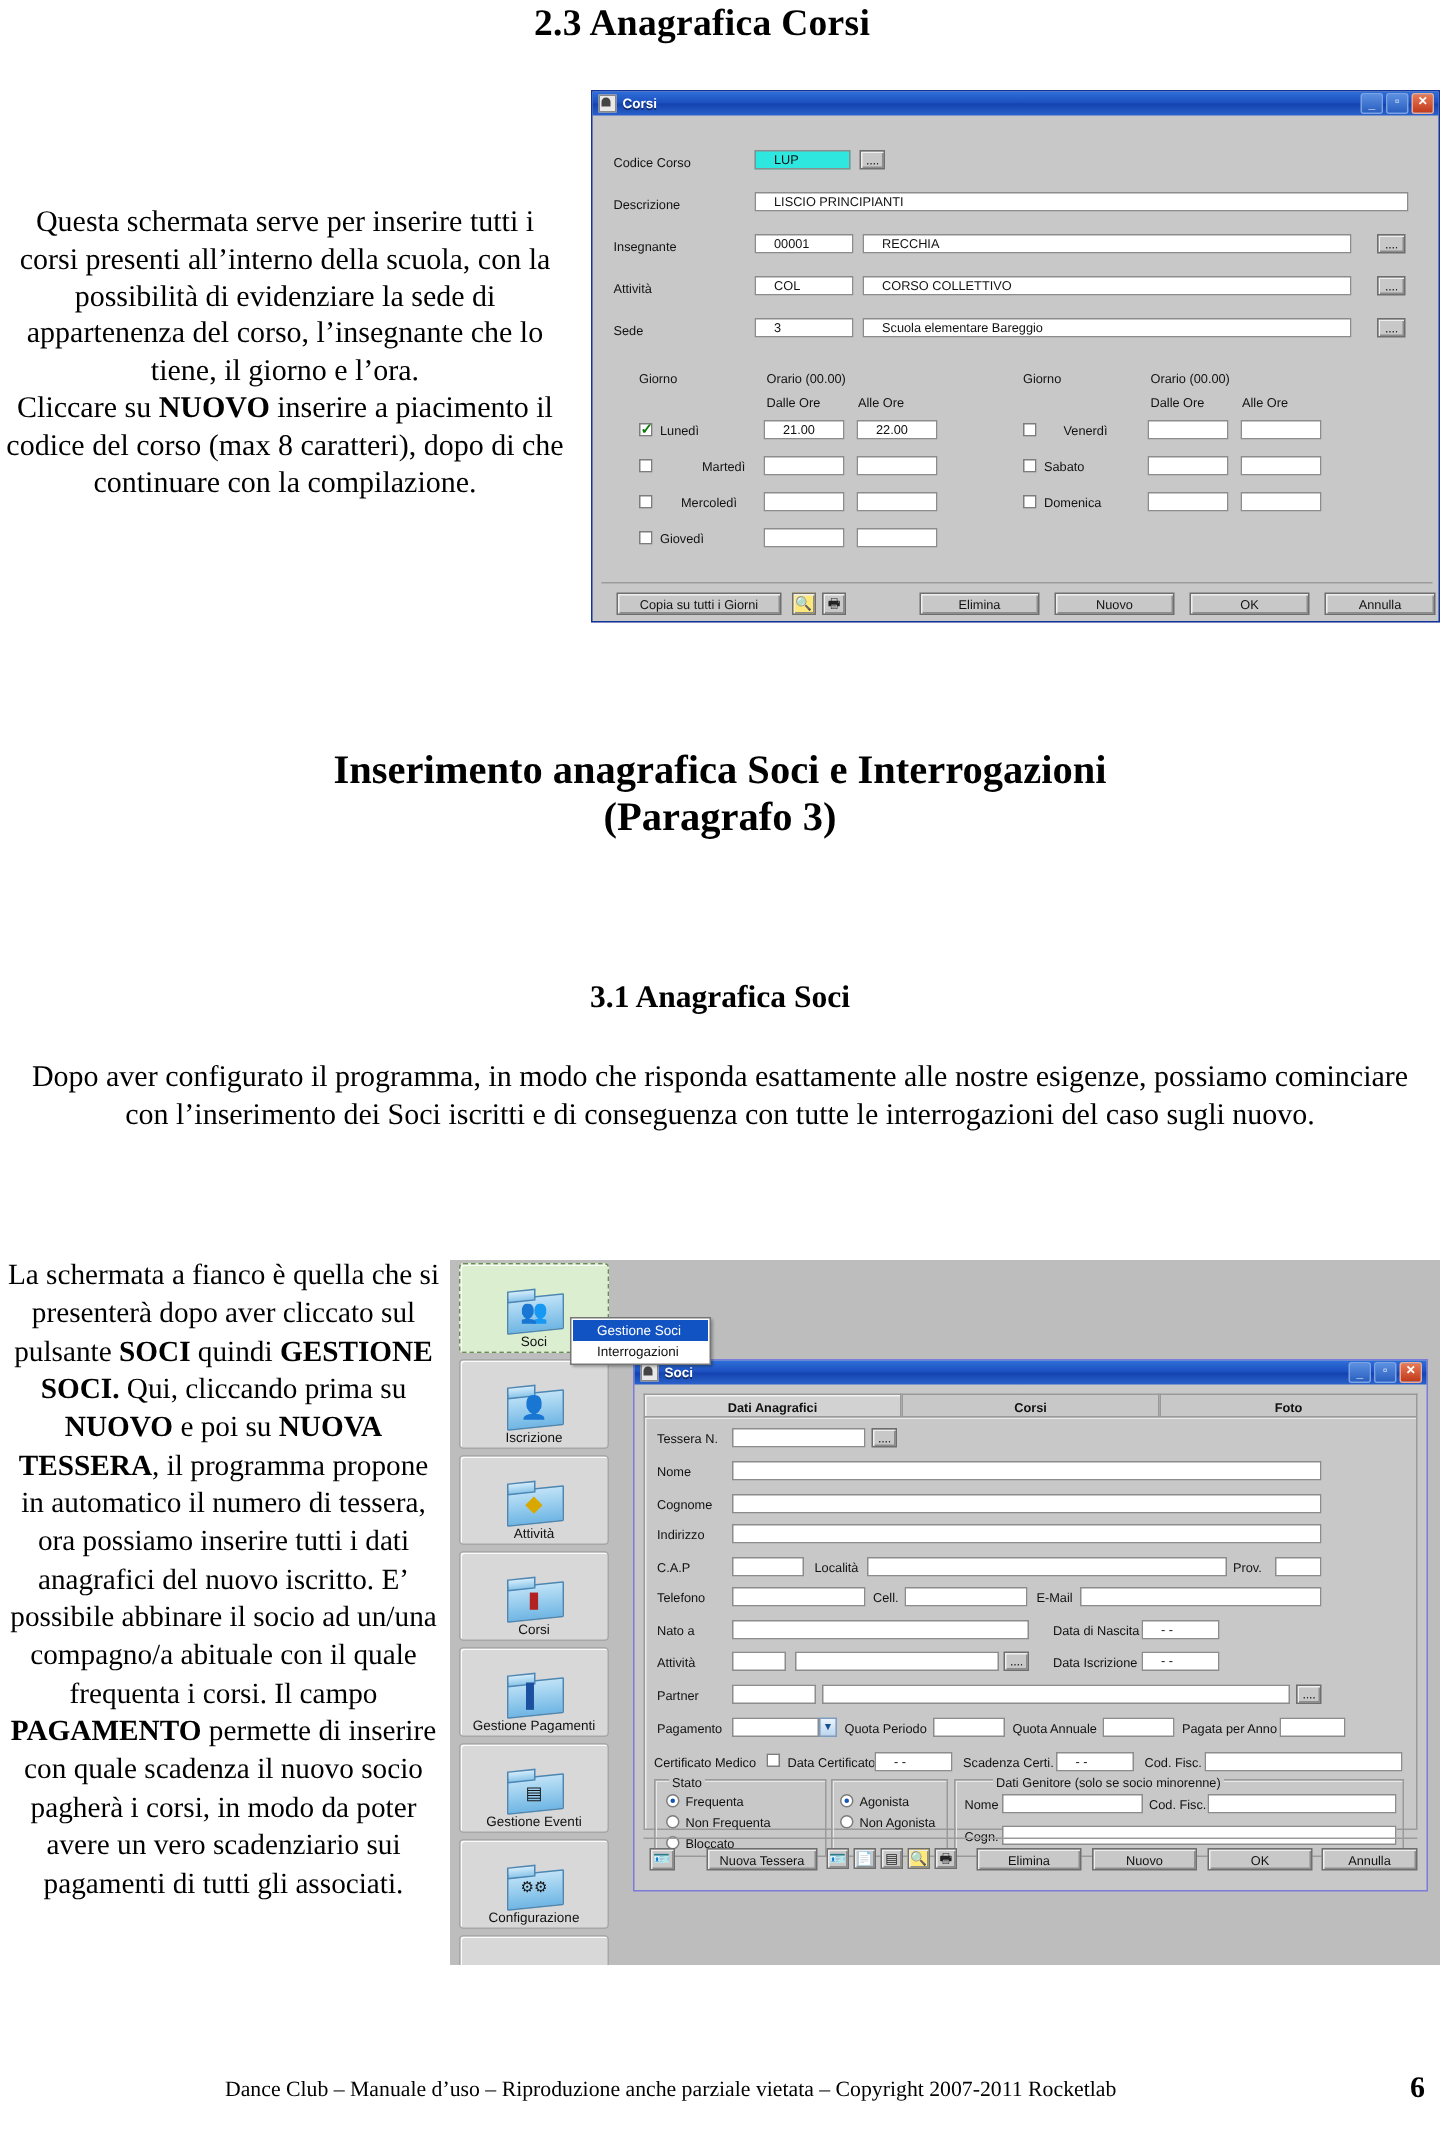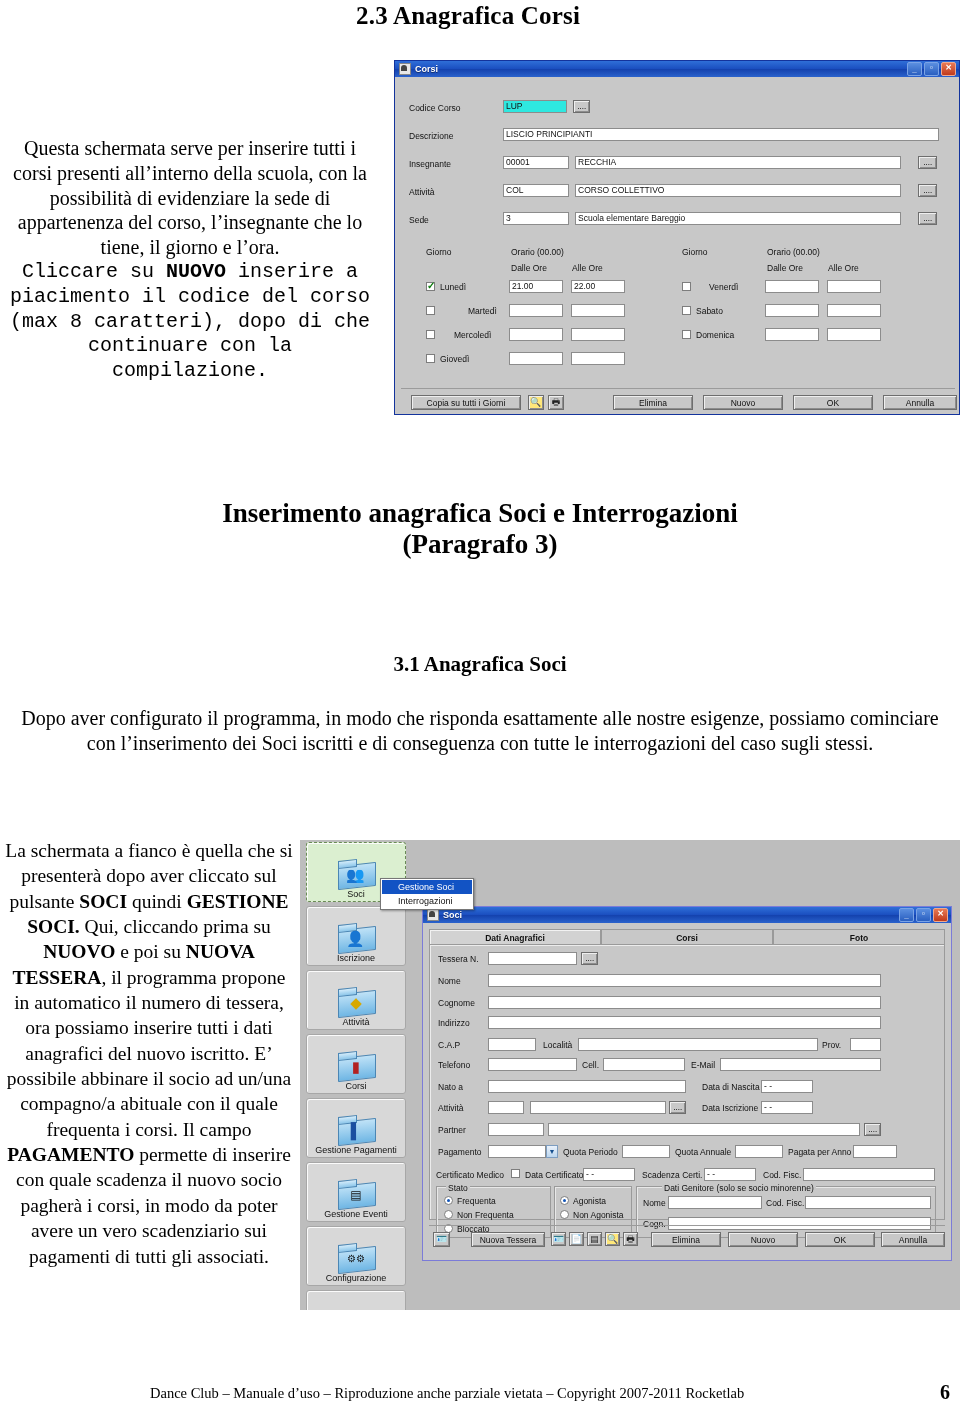--- a/index.html
+++ b/index.html
@@ -62,21 +62,21 @@
     position:relative; border-radius:2px;
   }
   .tb-btn.close{background:linear-gradient(to bottom,#e87a55,#c03a1c); border-color:#f0a98e;}
   .tb-btn .g{position:absolute; color:#fff; font-size:8px; line-height:10px; left:0; width:100%; text-align:center; font-weight:bold;}
   .tb-btn.min .g{line-height:6px; top:4px;}
 
   .lbl{position:absolute; font-size:8.5px; color:#111; white-space:nowrap; font-family:"Liberation Sans", sans-serif;}
   .fld{
     position:absolute; background:#fff; border:1px solid #8c8c8c;
     box-sizing:border-box; font-size:8.5px; color:#111; line-height:11px;
-    padding:0 2px; white-space:nowrap; overflow:hidden;
+    padding:0 12px; white-space:nowrap; overflow:hidden;
     font-family:"Liberation Sans", sans-serif;
   }
   .fld.sel{background:#2ee8e0;}
   .btn3d{
     position:absolute; box-sizing:border-box; background:#c8c8c8;
     border:1px solid #6e6e6e; box-shadow:inset 1px 1px 0 #efefef, inset -1px -1px 0 #8d8d8d;
     font-size:8.5px; color:#111; display:flex; align-items:center; justify-content:center;
     white-space:nowrap; font-family:"Liberation Sans", sans-serif;
   }
   .dots{letter-spacing:-0.5px; font-size:8px; position:relative; top:2px;}
@@ -177,21 +177,21 @@
 </style>
 </head>
 <body>
 
 <div class="page">
 
   <div class="doc-h1" style="left:356px; top:2px;">2.3 Anagrafica Corsi</div>
 
   <div style="position:absolute; left:4px; top:112px; width:372px;margin-top:24px;">
     <div class="doc-p">Questa schermata serve per inserire tutti i corsi presenti all’interno della scuola, con la possibilità di evidenziare la sede di appartenenza del corso, l’insegnante che lo tiene, il giorno e l’ora.</div>
-    <div class="doc-p" style="margin-top:0px;font-family:Liberation Mono, monospace;">
+    <div class="doc-p" style="margin-top:0px;">
       <span>Cliccare su </span><b>NUOVO</b><span> inserire a piacimento il codice del corso (max 8 caratteri), dopo di che continuare con la compilazione.</span>
     </div>
   </div>
 
   <div class="win" id="corsi-window">
 
     <div class="titlebar">
       <span class="tb-ico"></span>
       <span class="tb-title">Corsi</span>
       <span class="tb-btns">
@@ -295,21 +295,21 @@
   <div style="position:absolute; left:130px; top:498px; width:700px;">
     <div class="doc-h2">Inserimento anagrafica Soci e Interrogazioni</div>
     <div class="doc-h2">(Paragrafo  3)</div>
   </div>
 
   <div style="position:absolute; left:180px; top:652px; width:600px;">
     <div class="doc-h3">3.1 Anagrafica Soci</div>
   </div>
 
   <div style="position:absolute; left:10px; top:706px; width:940px;">
-    <div class="doc-p">Dopo aver configurato il programma, in modo che risponda esattamente alle nostre esigenze, possiamo cominciare con l’inserimento dei Soci iscritti e di conseguenza con tutte le interrogazioni del caso sugli stessi.</div>
+    <div class="doc-p">Dopo aver configurato il programma, in modo che risponda esattamente alle nostre esigenze, possiamo cominciare con l’inserimento dei Soci iscritti e di conseguenza con tutte le interrogazioni del caso sugli nuovo.</div>
   </div>
 
   <div style="position:absolute; left:4px; top:838px; width:290px;">
     <div class="doc-p narrow">
       <span>La schermata a fianco è quella che si presenterà dopo aver cliccato sul pulsante </span><b>SOCI</b><span> quindi </span><b>GESTIONE SOCI.</b><span> Qui, cliccando prima su </span><b>NUOVO</b><span>  e poi su </span><b>NUOVA TESSERA</b><span>, il programma propone in automatico il numero di tessera, ora possiamo inserire tutti i dati anagrafici del nuovo iscritto. E’ possibile abbinare il socio ad un/una compagno/a abituale con il quale frequenta i corsi. Il campo </span><b>PAGAMENTO</b><span> permette di inserire con quale scadenza il nuovo socio pagherà i corsi, in modo da poter avere un vero scadenziario sui pagamenti di tutti gli associati.</span>
     </div>
   </div>
 
   <div id="soci-region">
 

